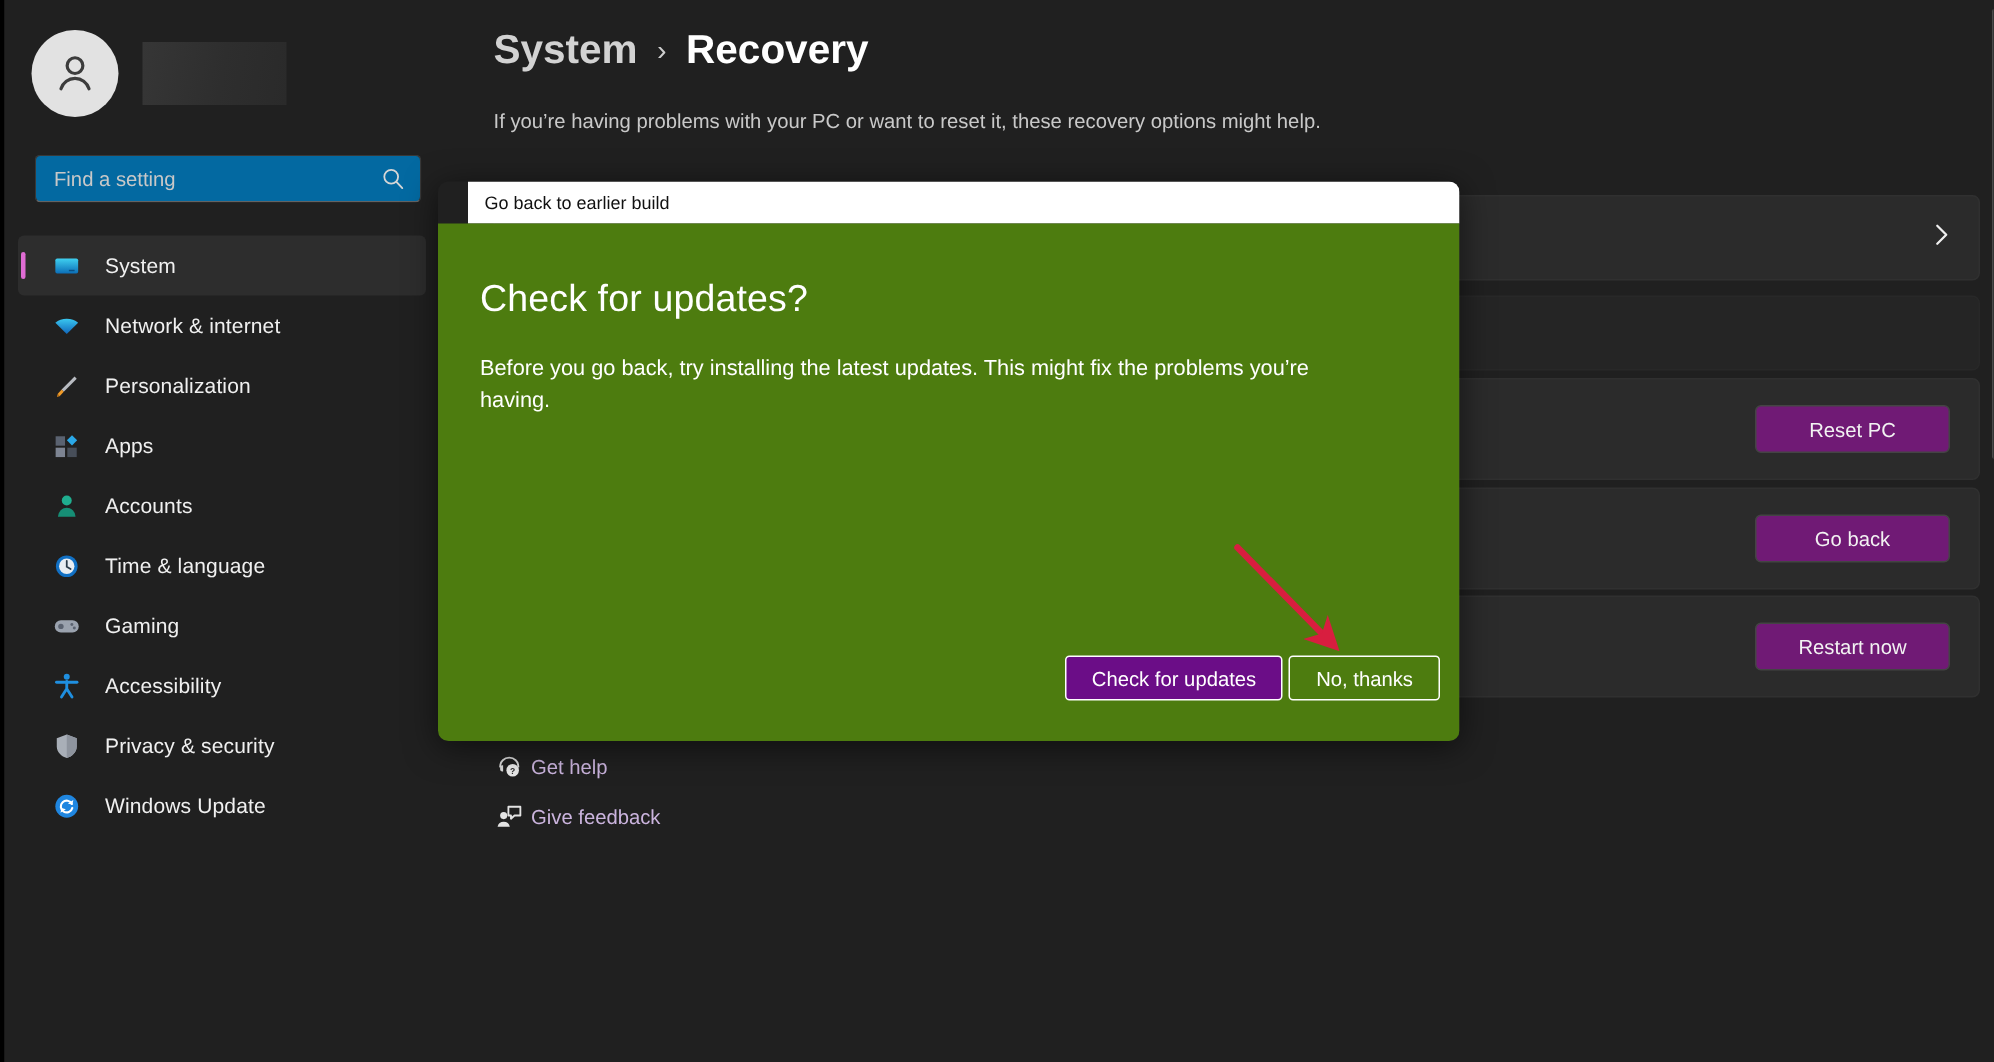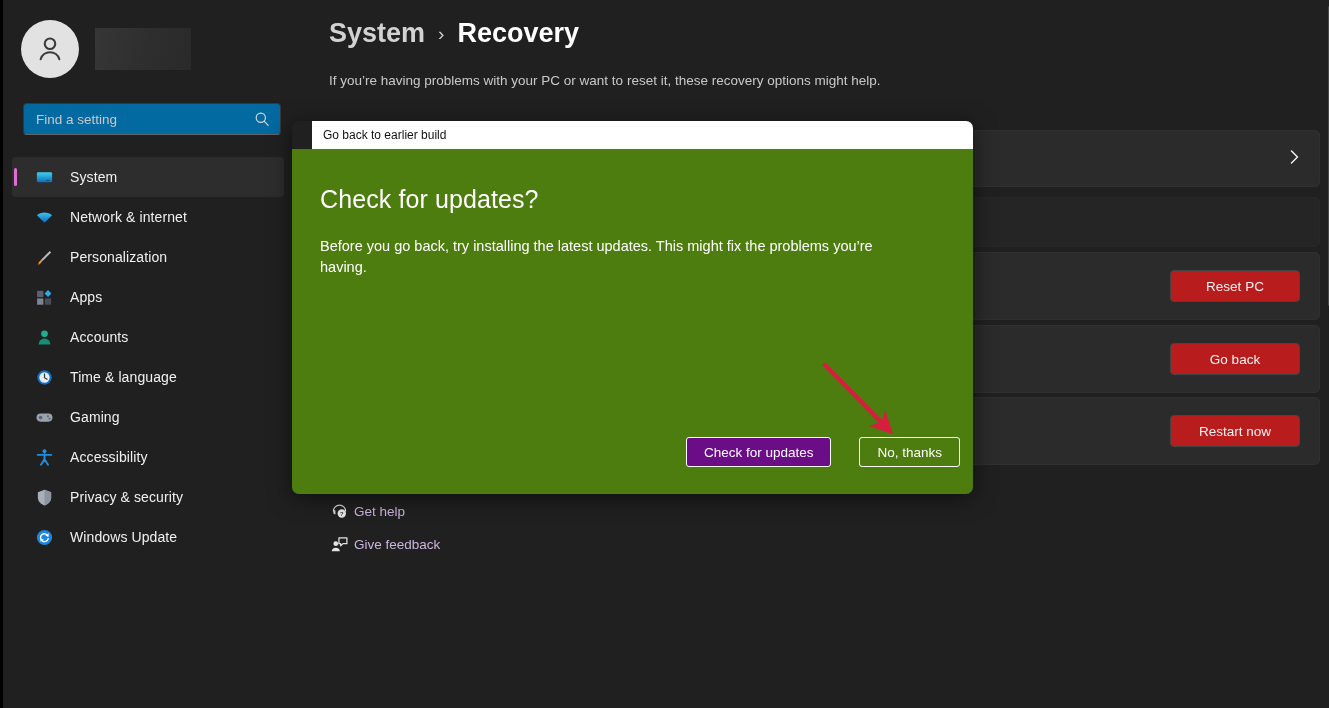--- a/index.html
+++ b/index.html
@@ -100,21 +100,21 @@
     background: #2b2b2b;
     border: 1px solid #303030;
     border-radius: 5px;
   }
   .card .card-chev {
     position: absolute; right: 18px; top: 50%; transform: translateY(-50%);
   }
   .card .card-btn {
     position: absolute; right: 19px; top: 50%; transform: translateY(-50%);
     min-width: 130px; height: 32px;
-    background: #b91c1c;
+    background: #701a75;
     border: 1px solid #444;
     border-radius: 4px;
     color: #f2f2f2; font-size: 13.5px;
     font-family: "Liberation Sans", sans-serif;
     display: flex; align-items: center; justify-content: center;
     cursor: default;
   }
 
   .links { position: absolute; left: 36px; top: 495px; }
   .link-row {
@@ -157,21 +157,21 @@
   }
   #dialog-heading {
     color: #ffffff; font-size: 25px; font-weight: 400; letter-spacing: .1px;
   }
   #dialog-text {
     color: #ffffff; font-size: 14.5px; line-height: 1.45;
     margin-top: 22px; max-width: 590px;
   }
   #dialog-actions {
     position: absolute; right: 13px; bottom: 27px;
-    display: flex; gap: 28px; justify-content: space-between;
+    display: flex; gap: 4px; justify-content: space-between;
   }
   .dlg-btn {
     height: 30px; padding: 0 17px;
     border-radius: 3px;
     border: 1.5px solid #ffffff;
     color: #ffffff; font-size: 13.5px;
     font-family: "Liberation Sans", sans-serif;
     display: flex; align-items: center; justify-content: center;
     cursor: default;
   }

